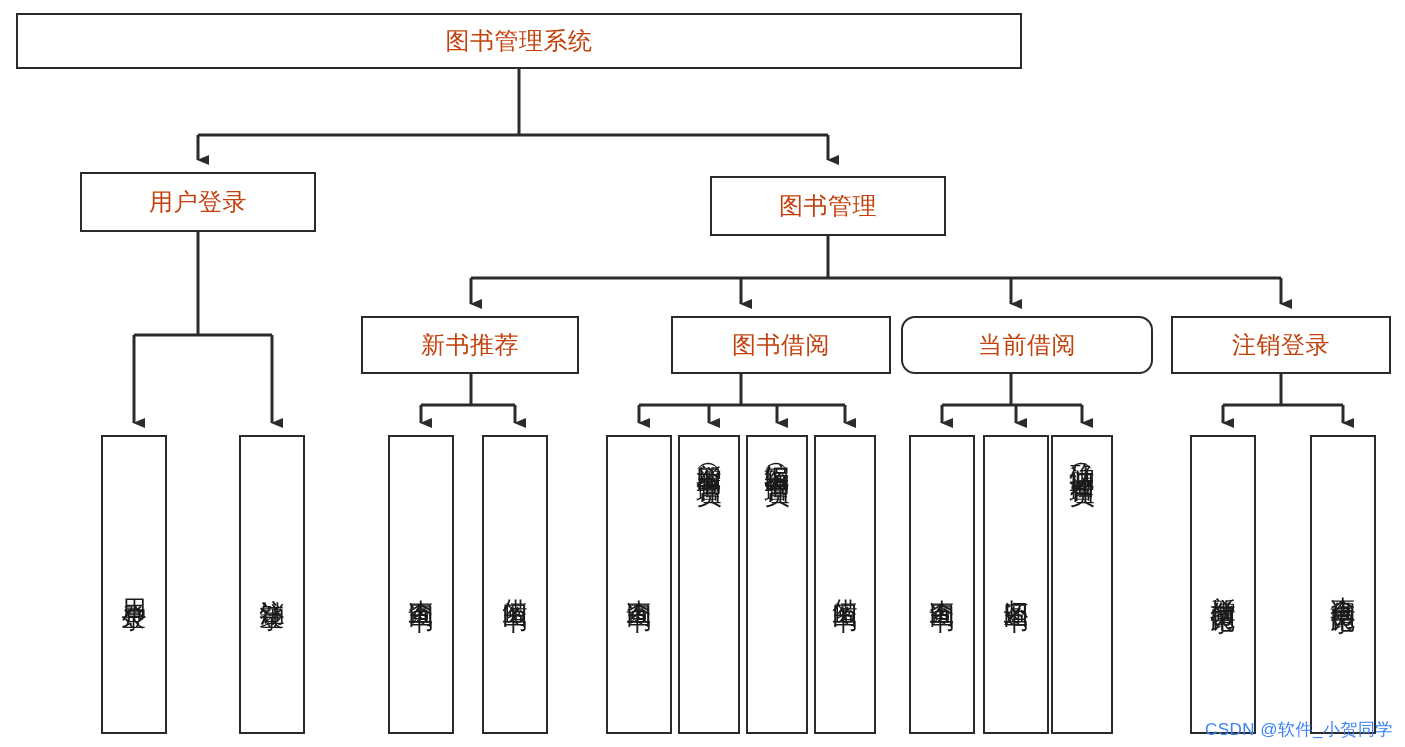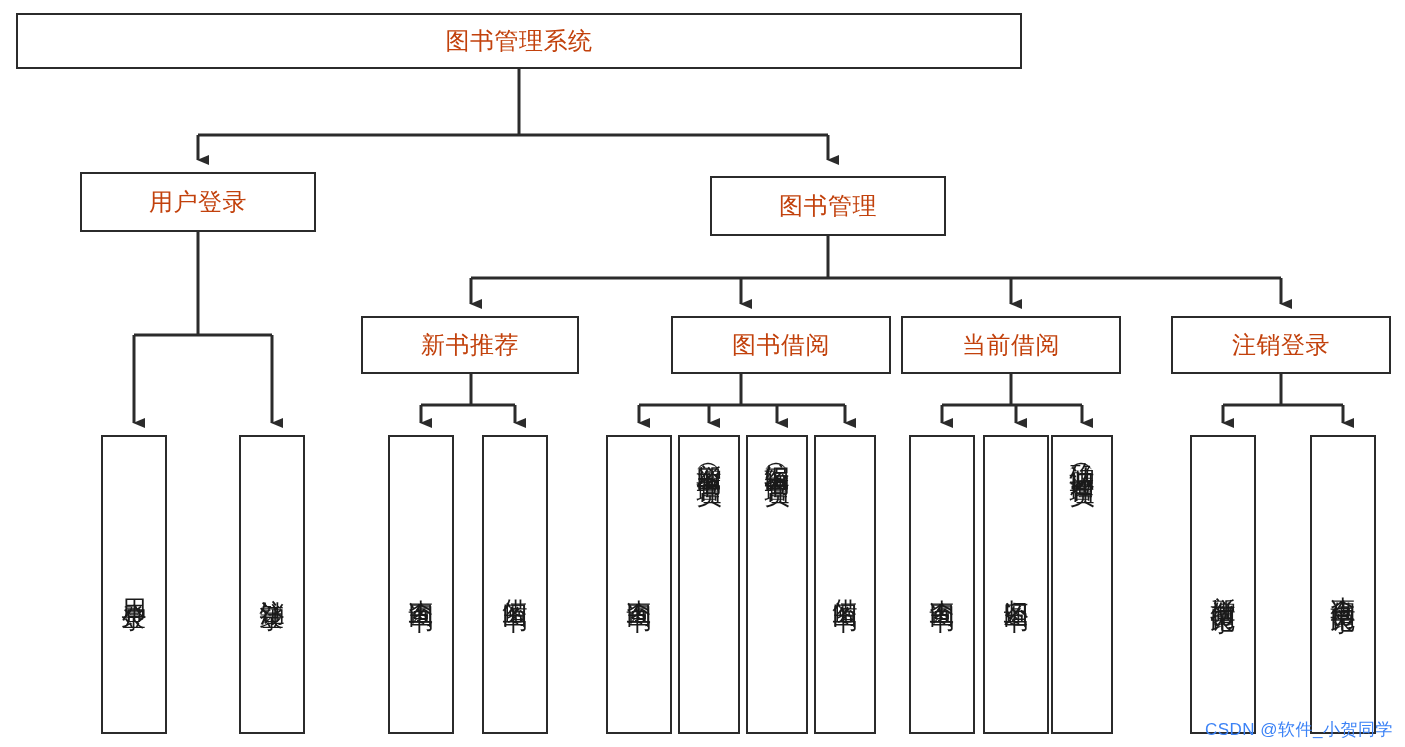--- a/index.html
+++ b/index.html
@@ -145,21 +145,21 @@
   <div class="node-box" style="left:710px; top:176px; width:236px; height:60px;">
     <span class="node-label-h">图书管理</span>
   </div>
 
   <div class="node-box" style="left:361px; top:316px; width:218px; height:58px;">
     <span class="node-label-h">新书推荐</span>
   </div>
   <div class="node-box" style="left:631px; top:316px; width:220px; height:58px;margin-left:40px;">
     <span class="node-label-h">图书借阅</span>
   </div>
-  <div class="node-box" style="left:901px; top:316px; width:220px; height:58px;">
+  <div class="node-box" style="left:901px; top:316px; width:252px; height:58px;border-radius:14px;">
     <span class="node-label-h">当前借阅</span>
   </div>
   <div class="node-box" style="left:1171px; top:316px; width:220px; height:58px;">
     <span class="node-label-h">注销登录</span>
   </div>
 
   <div class="node-box vertical" style="left:101px; top:435px; width:66px; height:299px;">
     <div class="vwrap">
       <span class="node-label-v">用户登录</span>
     </div>

